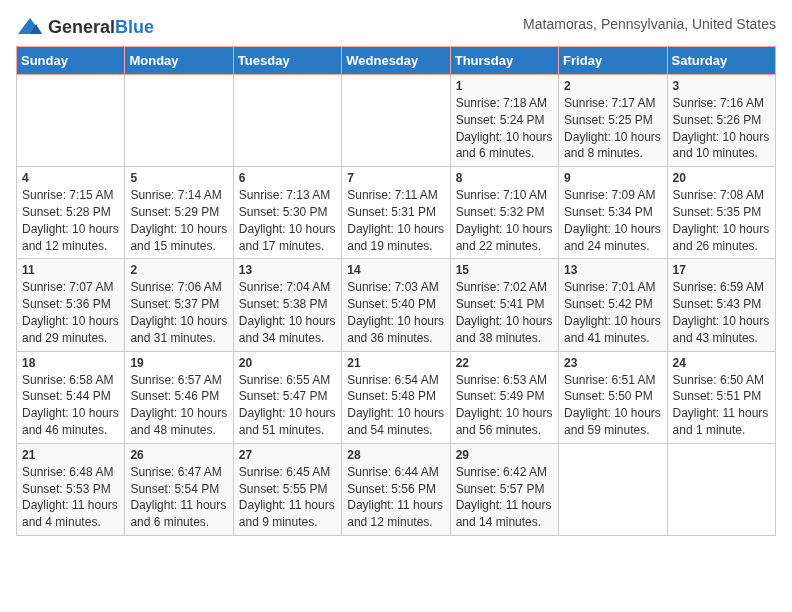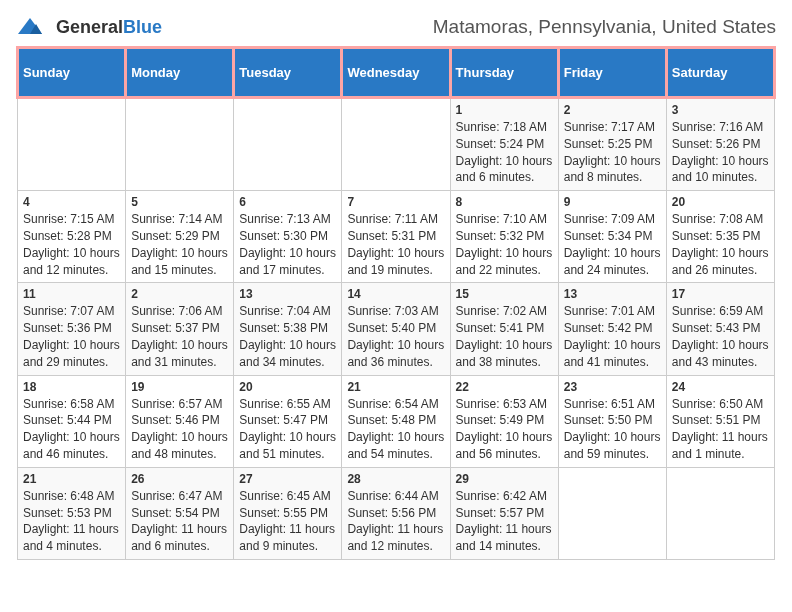--- a/index.html
+++ b/index.html
@@ -12,21 +12,21 @@
     }
     .header-area {
       display: flex;
       justify-content: space-between;
       align-items: flex-start;
       margin-bottom: 8px;
     }
     .logo {
       display: flex;
       align-items: center;
-      gap: 12px;
+      gap: 4px;
     }
     .logo-text-general {
       font-size: 18px;
       font-weight: bold;
       color: #333;
     }
     .logo-text-blue {
       font-size: 18px;
       font-weight: bold;
       color: #2979c5;
@@ -38,36 +38,36 @@
     .title-area {
       text-align: right;
     }
     .cal-title {
       font-size: 36px;
       font-weight: bold;
       color: #333;
       line-height: 1.1;
     }
     .cal-subtitle {
-      font-size: 19px;
+      font-size: 14px;
       color: #555;
     }
     table {
       width: 100%;
       border-collapse: collapse;
       table-layout: fixed;
     }
     thead tr th {
       background-color: #2979c5;
       color: #fff;
       font-size: 13px;
       font-weight: bold;
-      padding: 16px 4px;
+      padding: 6px 4px;
       text-align: left;
-      border: 3px solid #fca5a5;
+      border: 1px solid #fca5a5;
     }
     tbody tr td {
       vertical-align: top;
       border: 1px solid #ccc;
       padding: 4px 5px;
       font-size: 10.5px;
       color: #333;
       height: 80px;
       background: #fff;
     }

